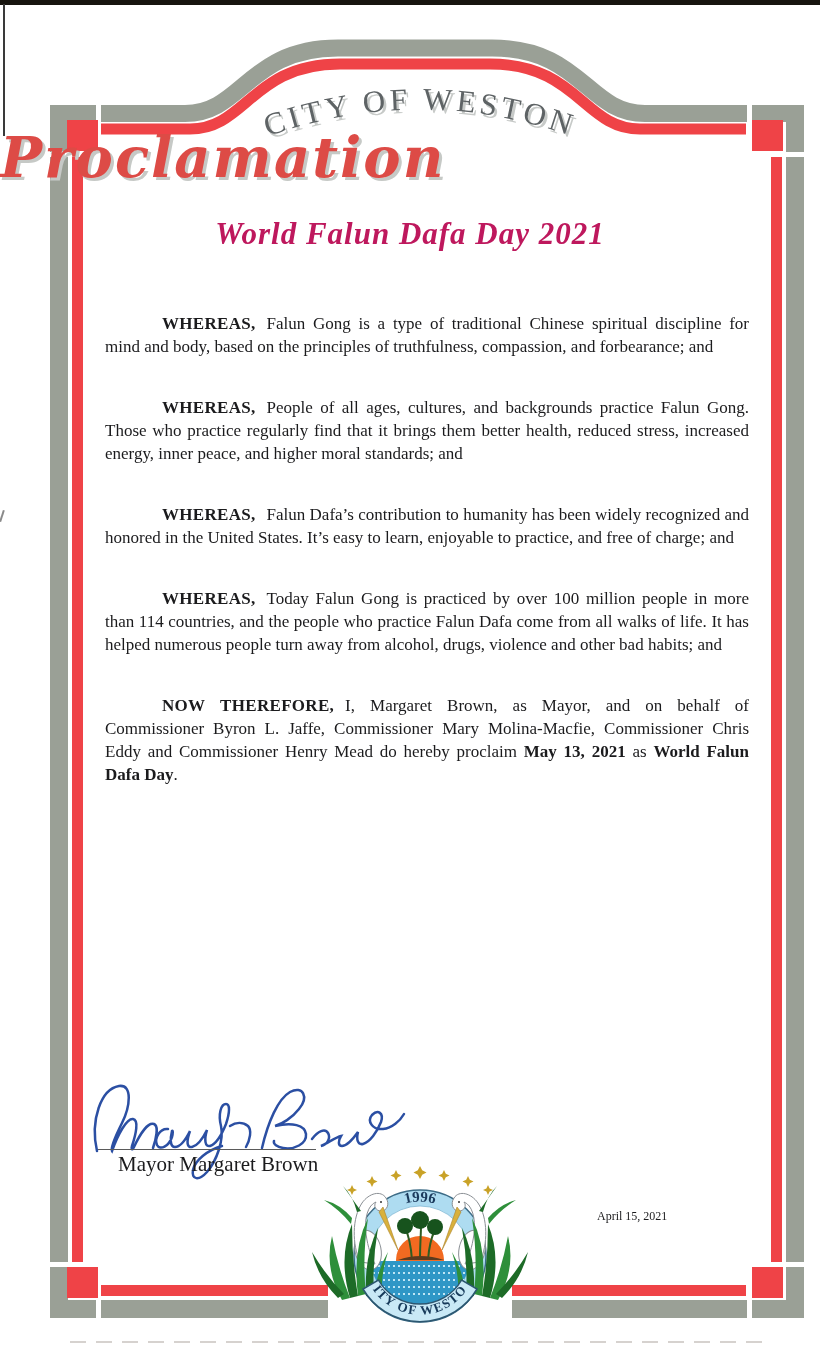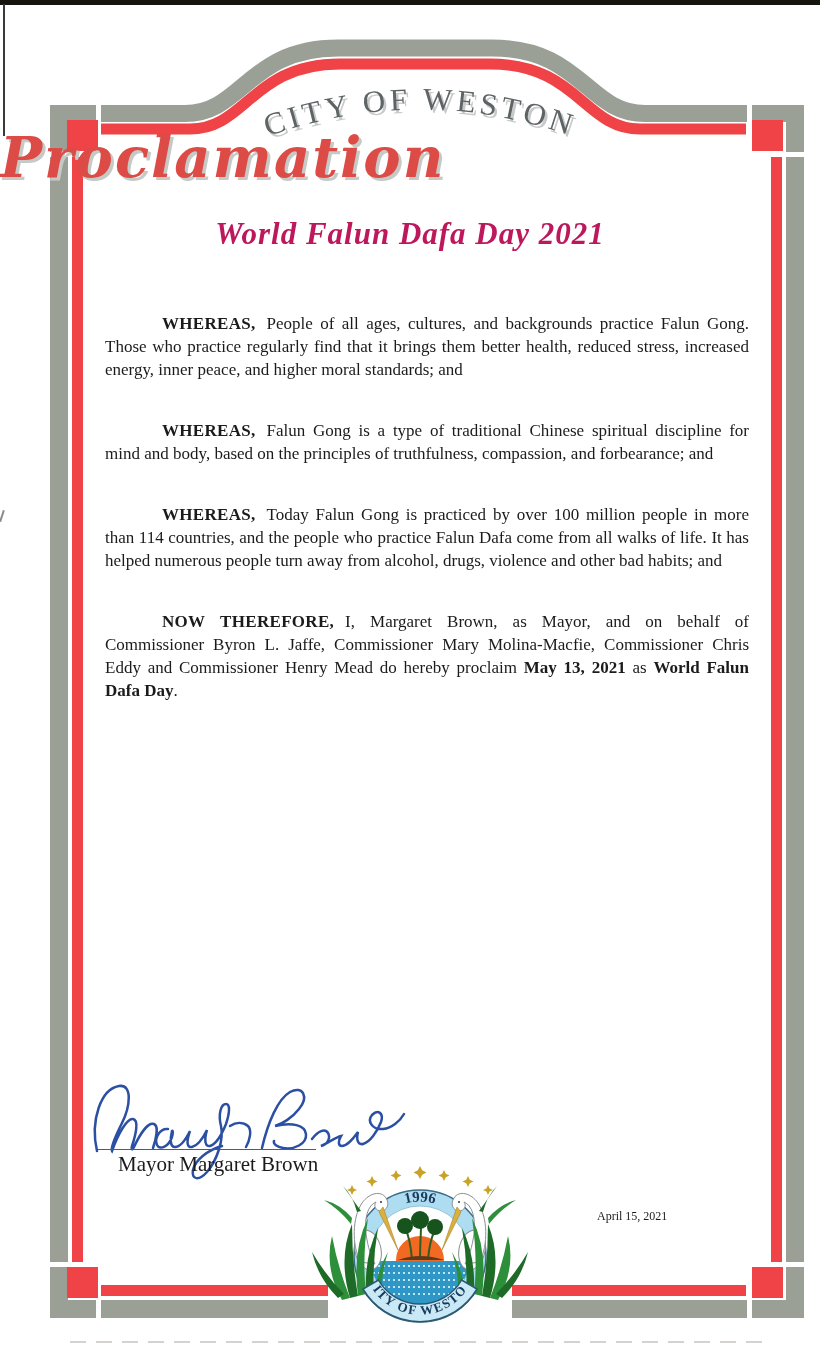--- a/index.html
+++ b/index.html
@@ -88,24 +88,27 @@
     <textPath href="#cityArc" startOffset="50%" text-anchor="middle">CITY OF WESTON</textPath>
   </text>
 </svg>
 
 <div id="proclamation-script" class="abs">Proclamation</div>
 
 <div id="doc-title" class="abs">World Falun Dafa Day 2021</div>
 
 <main id="proclamation-body" class="abs">
   <p class="body-par">
+    <strong class="lead">WHEREAS,</strong><span>Falun Gong is a type of traditional Chinese spiritual discipline for mind and body, based on the principles of truthfulness, compassion, and forbearance; and</span>
+  </p>
+  <p class="body-par">
     <strong class="lead">WHEREAS,</strong><span>People of all ages, cultures, and backgrounds practice Falun Gong. Those who practice regularly find that it brings them better health, reduced stress, increased energy, inner peace, and higher moral standards; and</span>
   </p>
   <p class="body-par">
-    <strong class="lead">WHEREAS,</strong><span>Falun Gong is a type of traditional Chinese spiritual discipline for mind and body, based on the principles of truthfulness, compassion, and forbearance; and</span>
+    <strong class="lead">WHEREAS,</strong><span>Falun Dafa’s contribution to humanity has been widely recognized and honored in the United States. It’s easy to learn, enjoyable to practice, and free of charge; and</span>
   </p>
   <p class="body-par">
     <strong class="lead">WHEREAS,</strong><span>Today Falun Gong is practiced by over 100 million people in more than 114 countries, and the people who practice Falun Dafa come from all walks of life. It has helped numerous people turn away from alcohol, drugs, violence and other bad habits; and</span>
   </p>
   <p class="body-par">
     <strong class="lead">NOW THEREFORE,</strong><span>I, Margaret Brown, as Mayor, and on behalf of Commissioner Byron L. Jaffe, Commissioner Mary Molina-Macfie, Commissioner Chris Eddy and Commissioner Henry Mead do hereby proclaim </span><span class="b">May 13, 2021</span><span> as </span><span class="b">World Falun Dafa Day</span><span>.</span>
   </p>
 </main>
 
 <svg id="signature-svg" class="abs" viewBox="78 1072 340 120" xmlns="http://www.w3.org/2000/svg">

